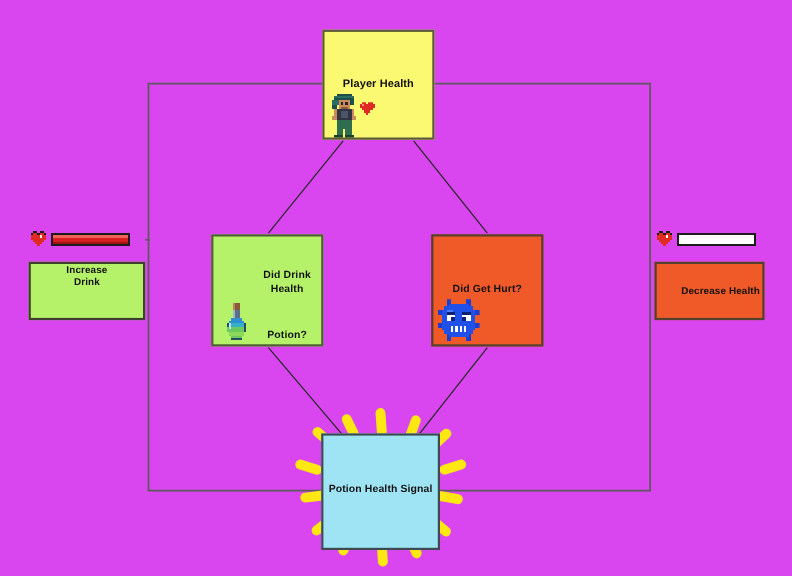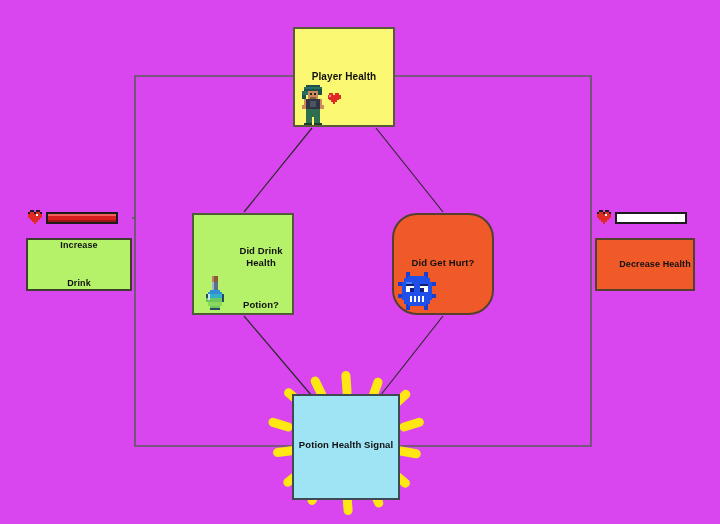--- a/index.html
+++ b/index.html
@@ -71,21 +71,20 @@
     padding-left: 36px;
   }
   
   #node-get-hurt {
     left: 392px;
     top: 213px;
     width: 102px;
     height: 102px;
     background: #f05a28;
     border-color: #53402f;
-    border-radius: 25px;
   }
   #node-get-hurt .node-label {
     font-size: 9.5px;
     margin-top: 42px;
   }
   
   #node-update-signal {
     left: 292px;
     top: 394px;
     width: 108px;
@@ -99,21 +98,21 @@
     margin-top: 43px;
   }
   
   #node-increase-health {
     left: 26px;
     top: 238px;
     width: 106px;
     height: 53px;
     background: #b5f26a;
     border-color: #3f3f30;
-    justify-content: space-between;
+    justify-content: flex-start;
   }
   #node-increase-health .node-label {
     font-size: 9px;
   }
   
   #node-decrease-health {
     left: 595px;
     top: 238px;
     width: 100px;
     height: 53px;

